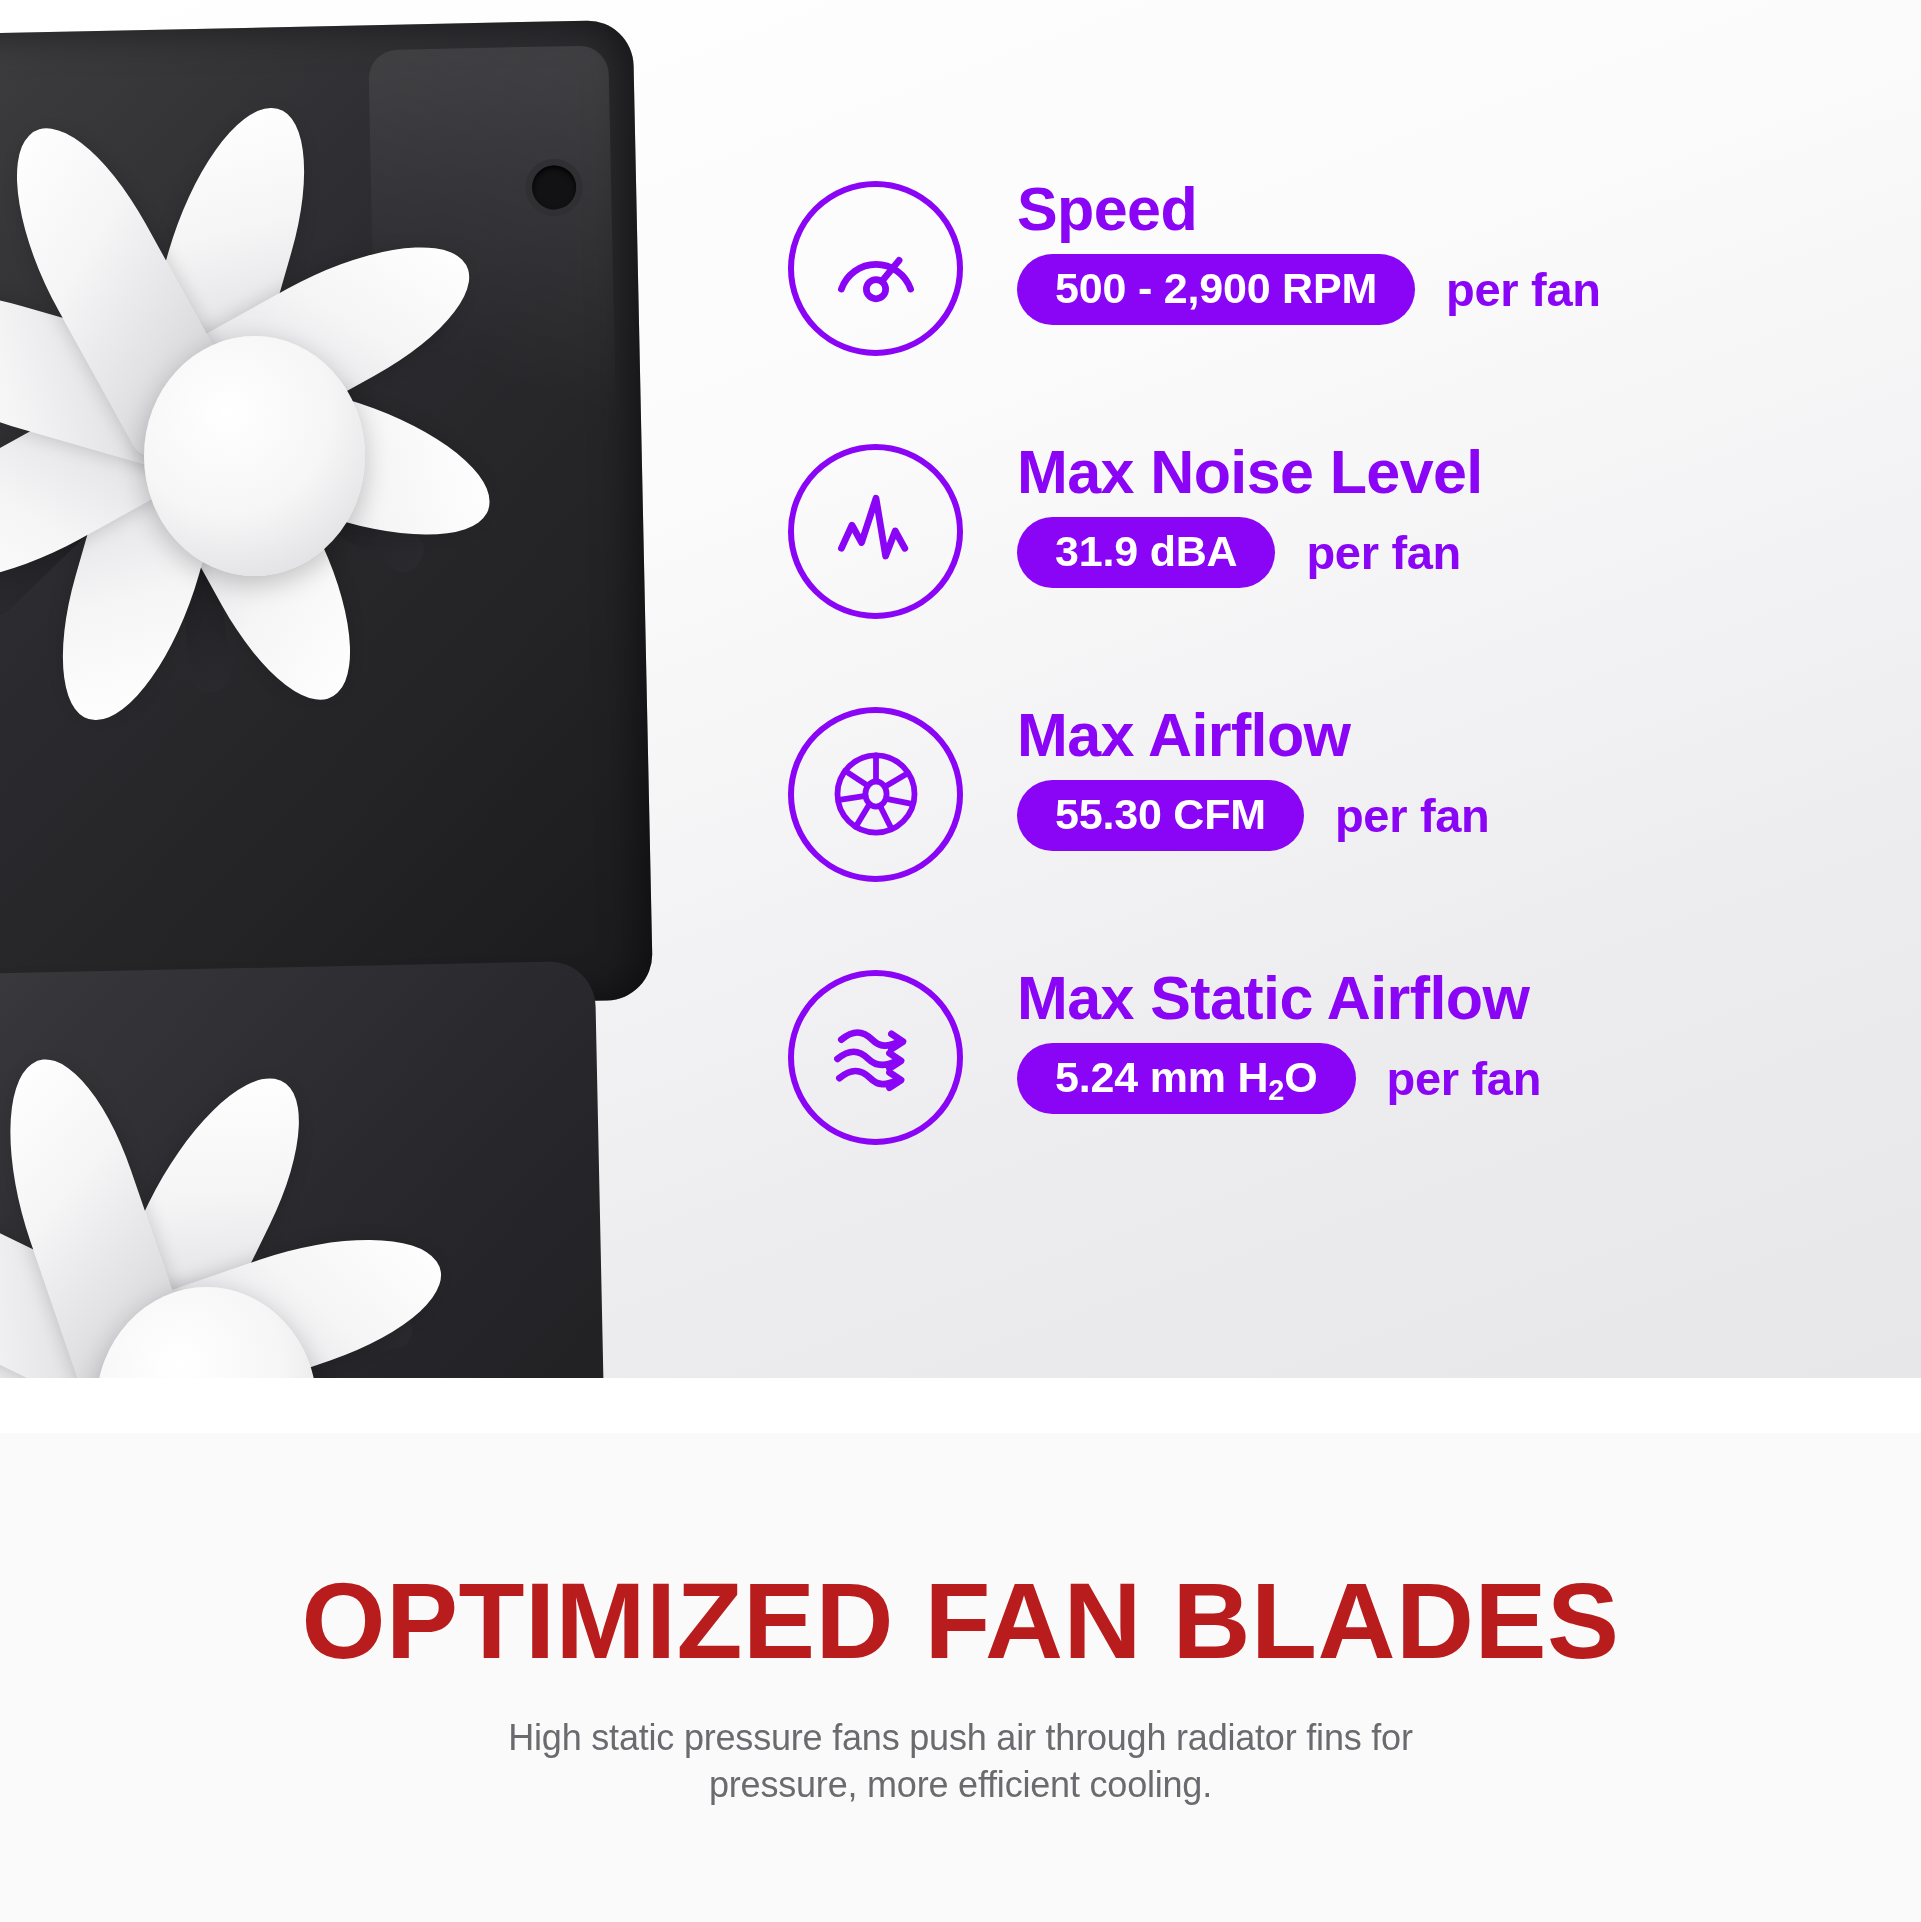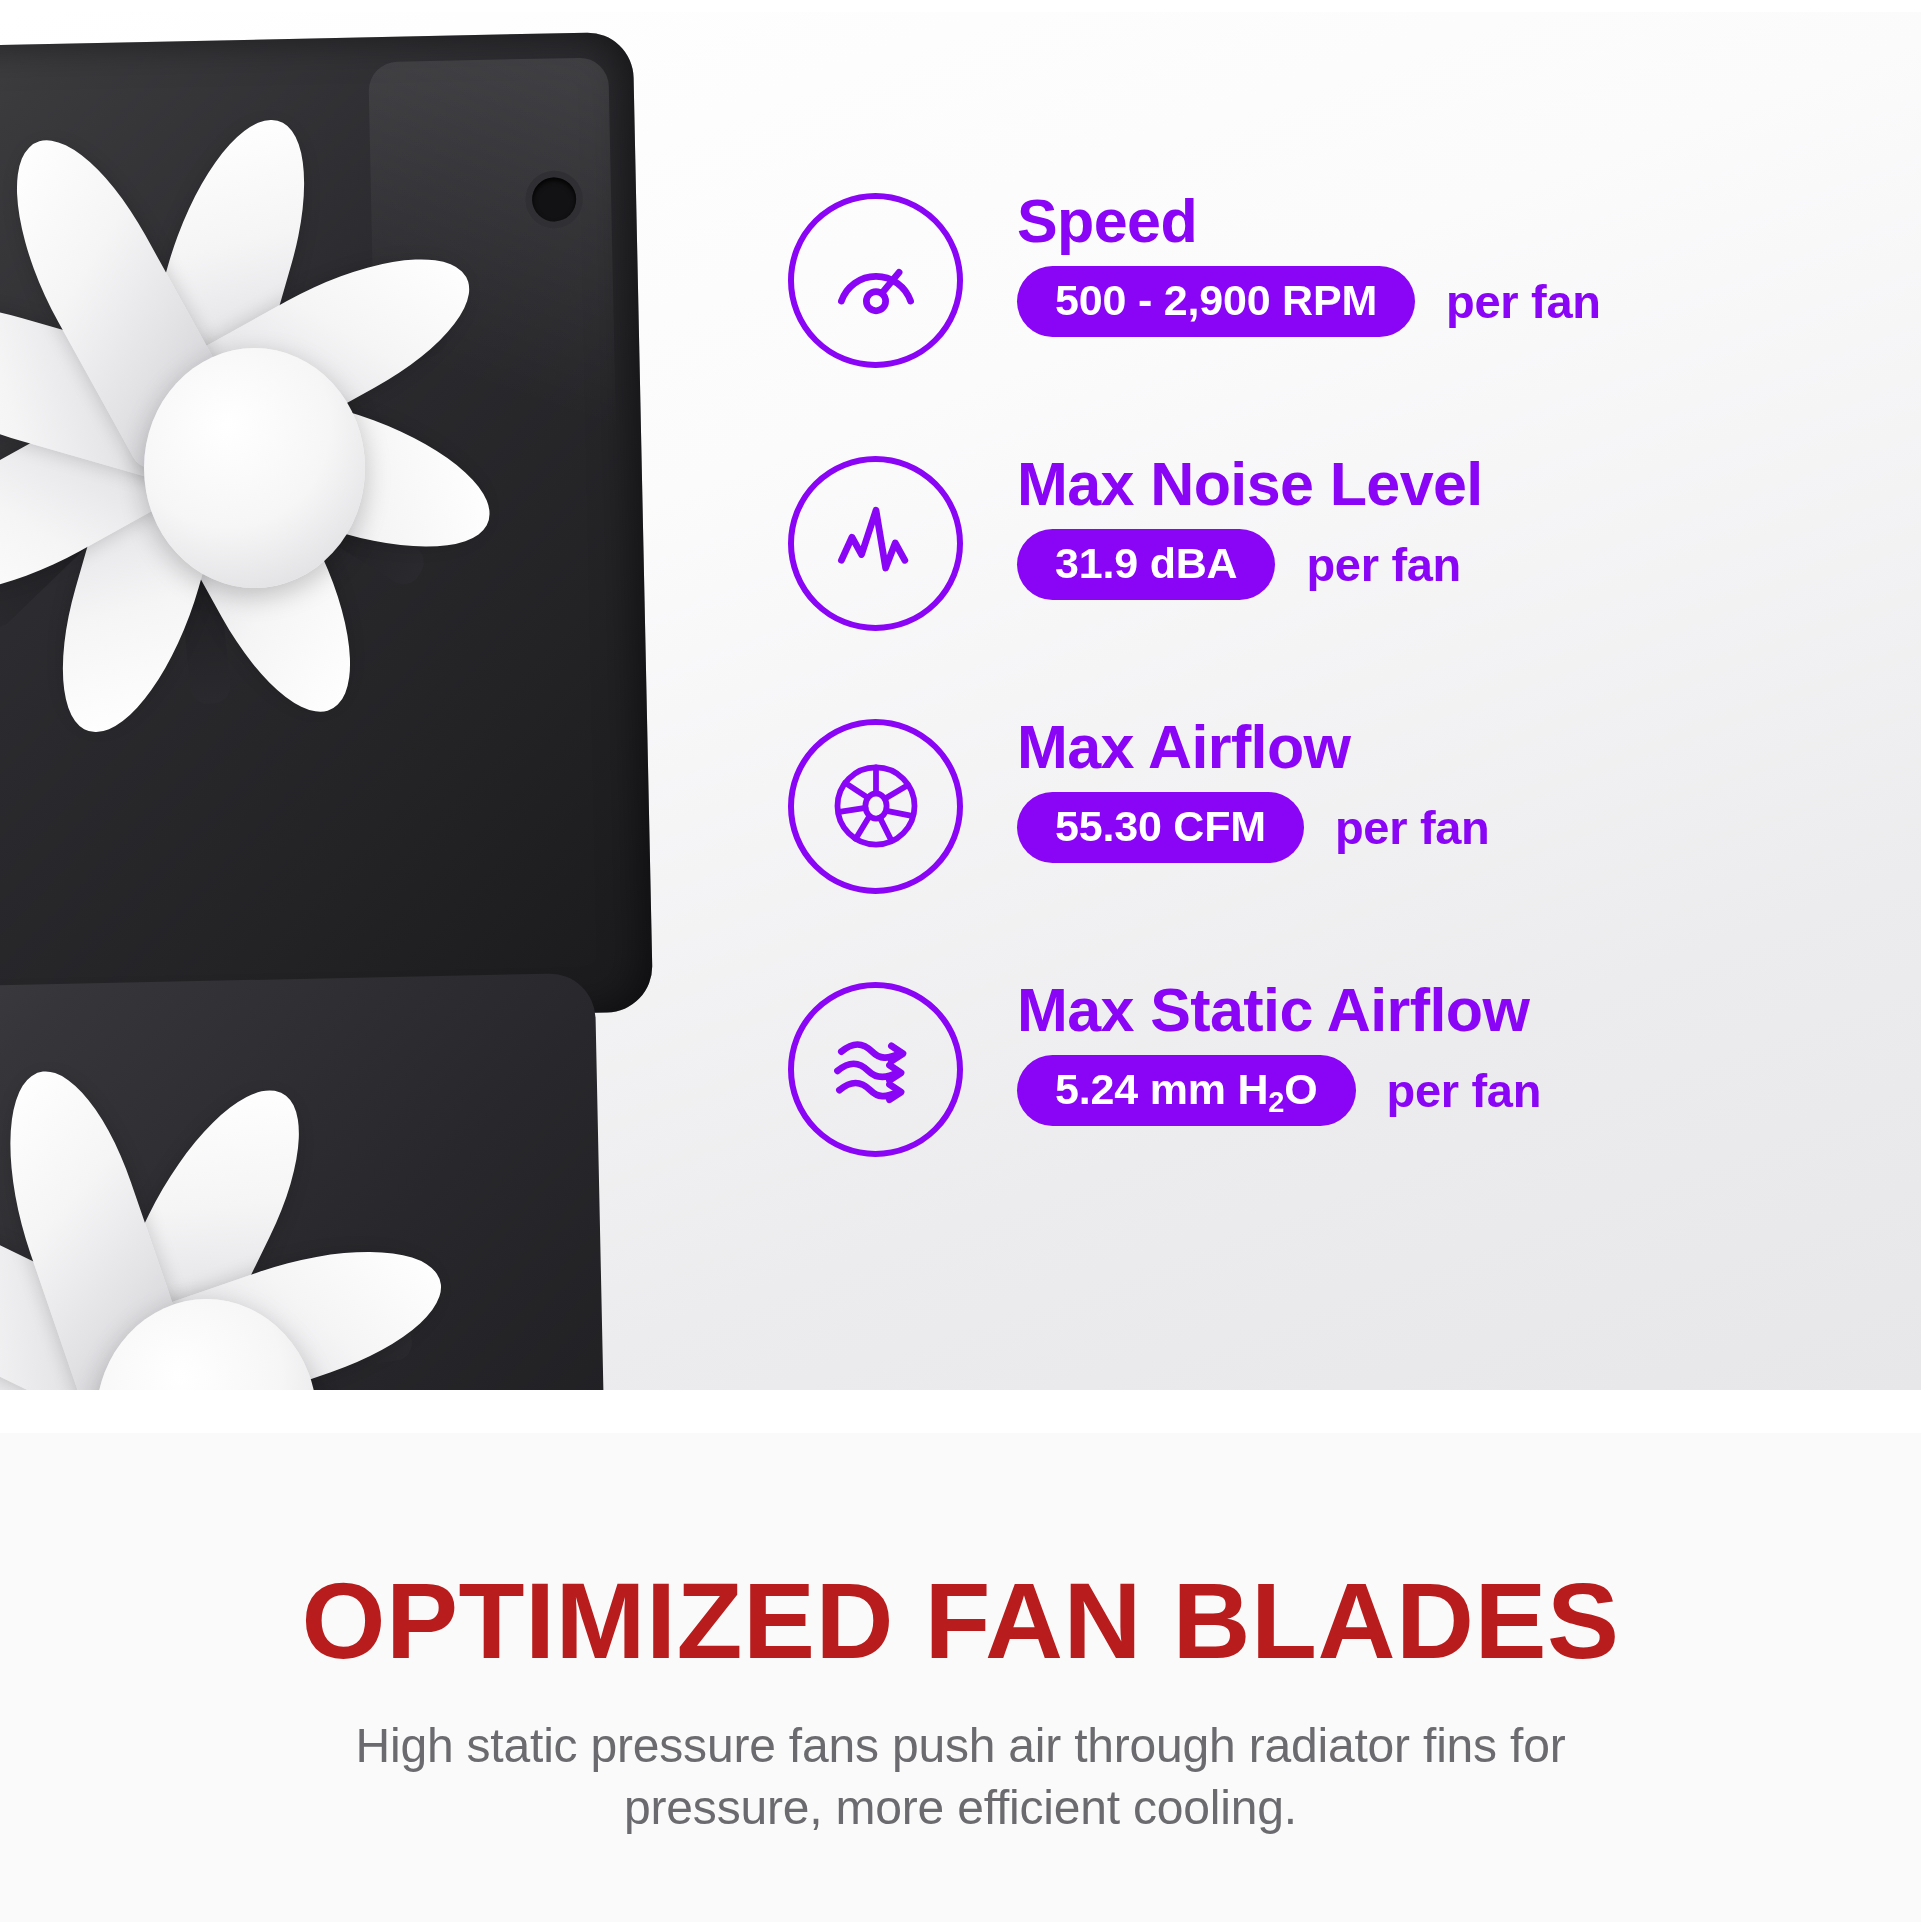--- a/index.html
+++ b/index.html
@@ -13,21 +13,21 @@
   .canvas {
     position:relative;
     width:1921px;
     height:1922px;
     background:#ffffff;
   }
 
   
   .top-area {
     position:absolute;
-    left:0; top:12px;
+    left:0; top:0;
     width:1921px; height:1378px;
     background:linear-gradient(160deg,#ffffff 0%,#fbfbfc 35%,#ececee 75%,#e7e7ea 100%);
     overflow:hidden;
   }
 
   
   .product-image {
     position:absolute;
     left:0; top:0;
     width:663px; height:1433px;
@@ -176,21 +176,21 @@
   .headline {
     margin-top:134px;
     font-size:108px;
     font-weight:700;
     color:#b91c1c;
     letter-spacing:0.5px;
     line-height:1;
   }
   .subcopy {
     margin-top:40px;
-    font-size:48px;
+    font-size:36px;
     font-weight:400;
     color:#6b6b6f;
     line-height:1.30;
     letter-spacing:-0.2px;
   }
 </style>
 </head>
 <body>
 
 <div class="canvas">

